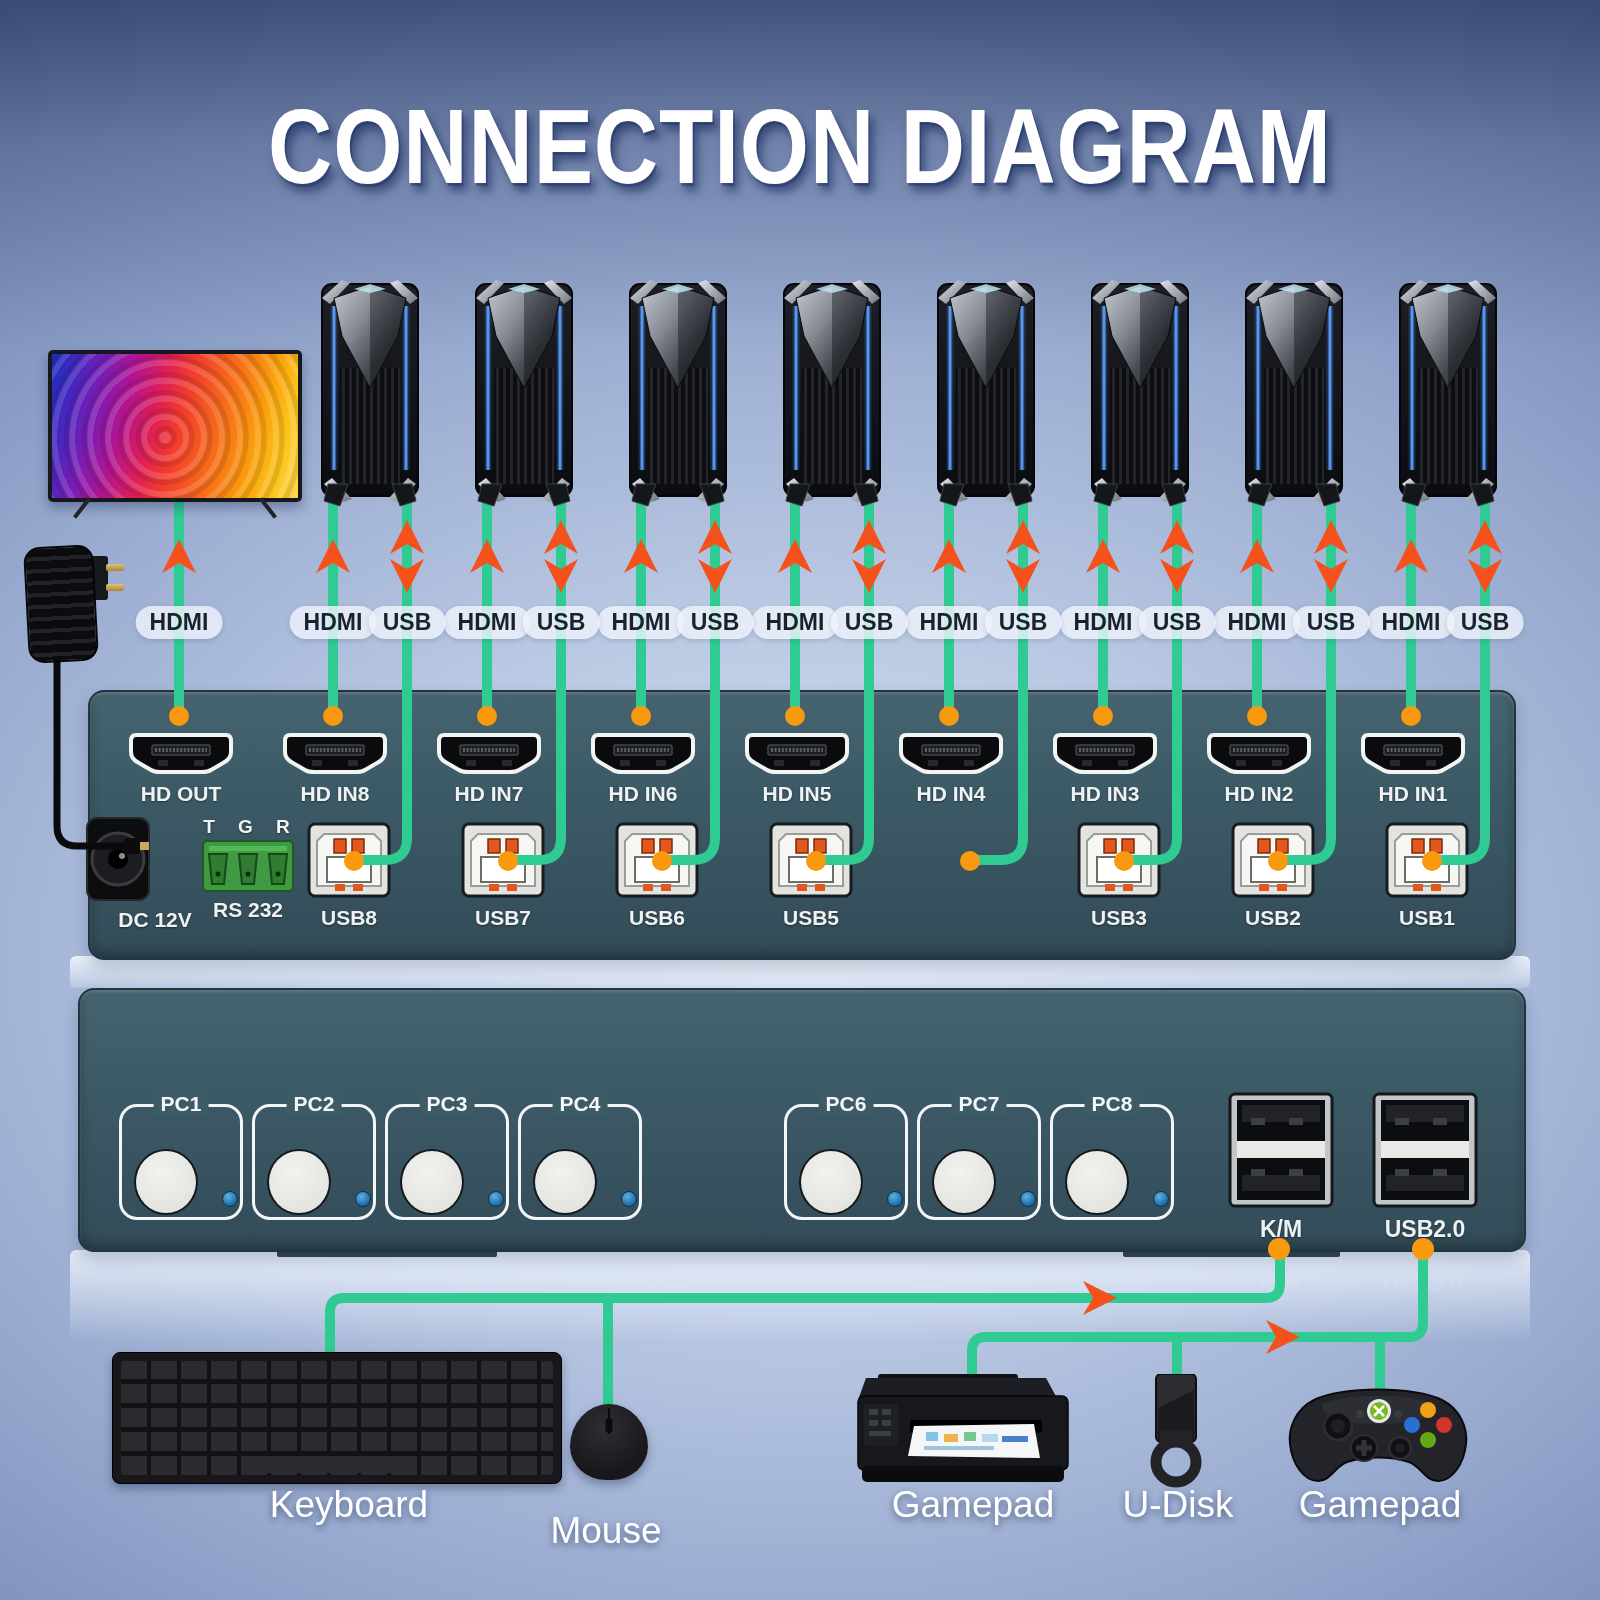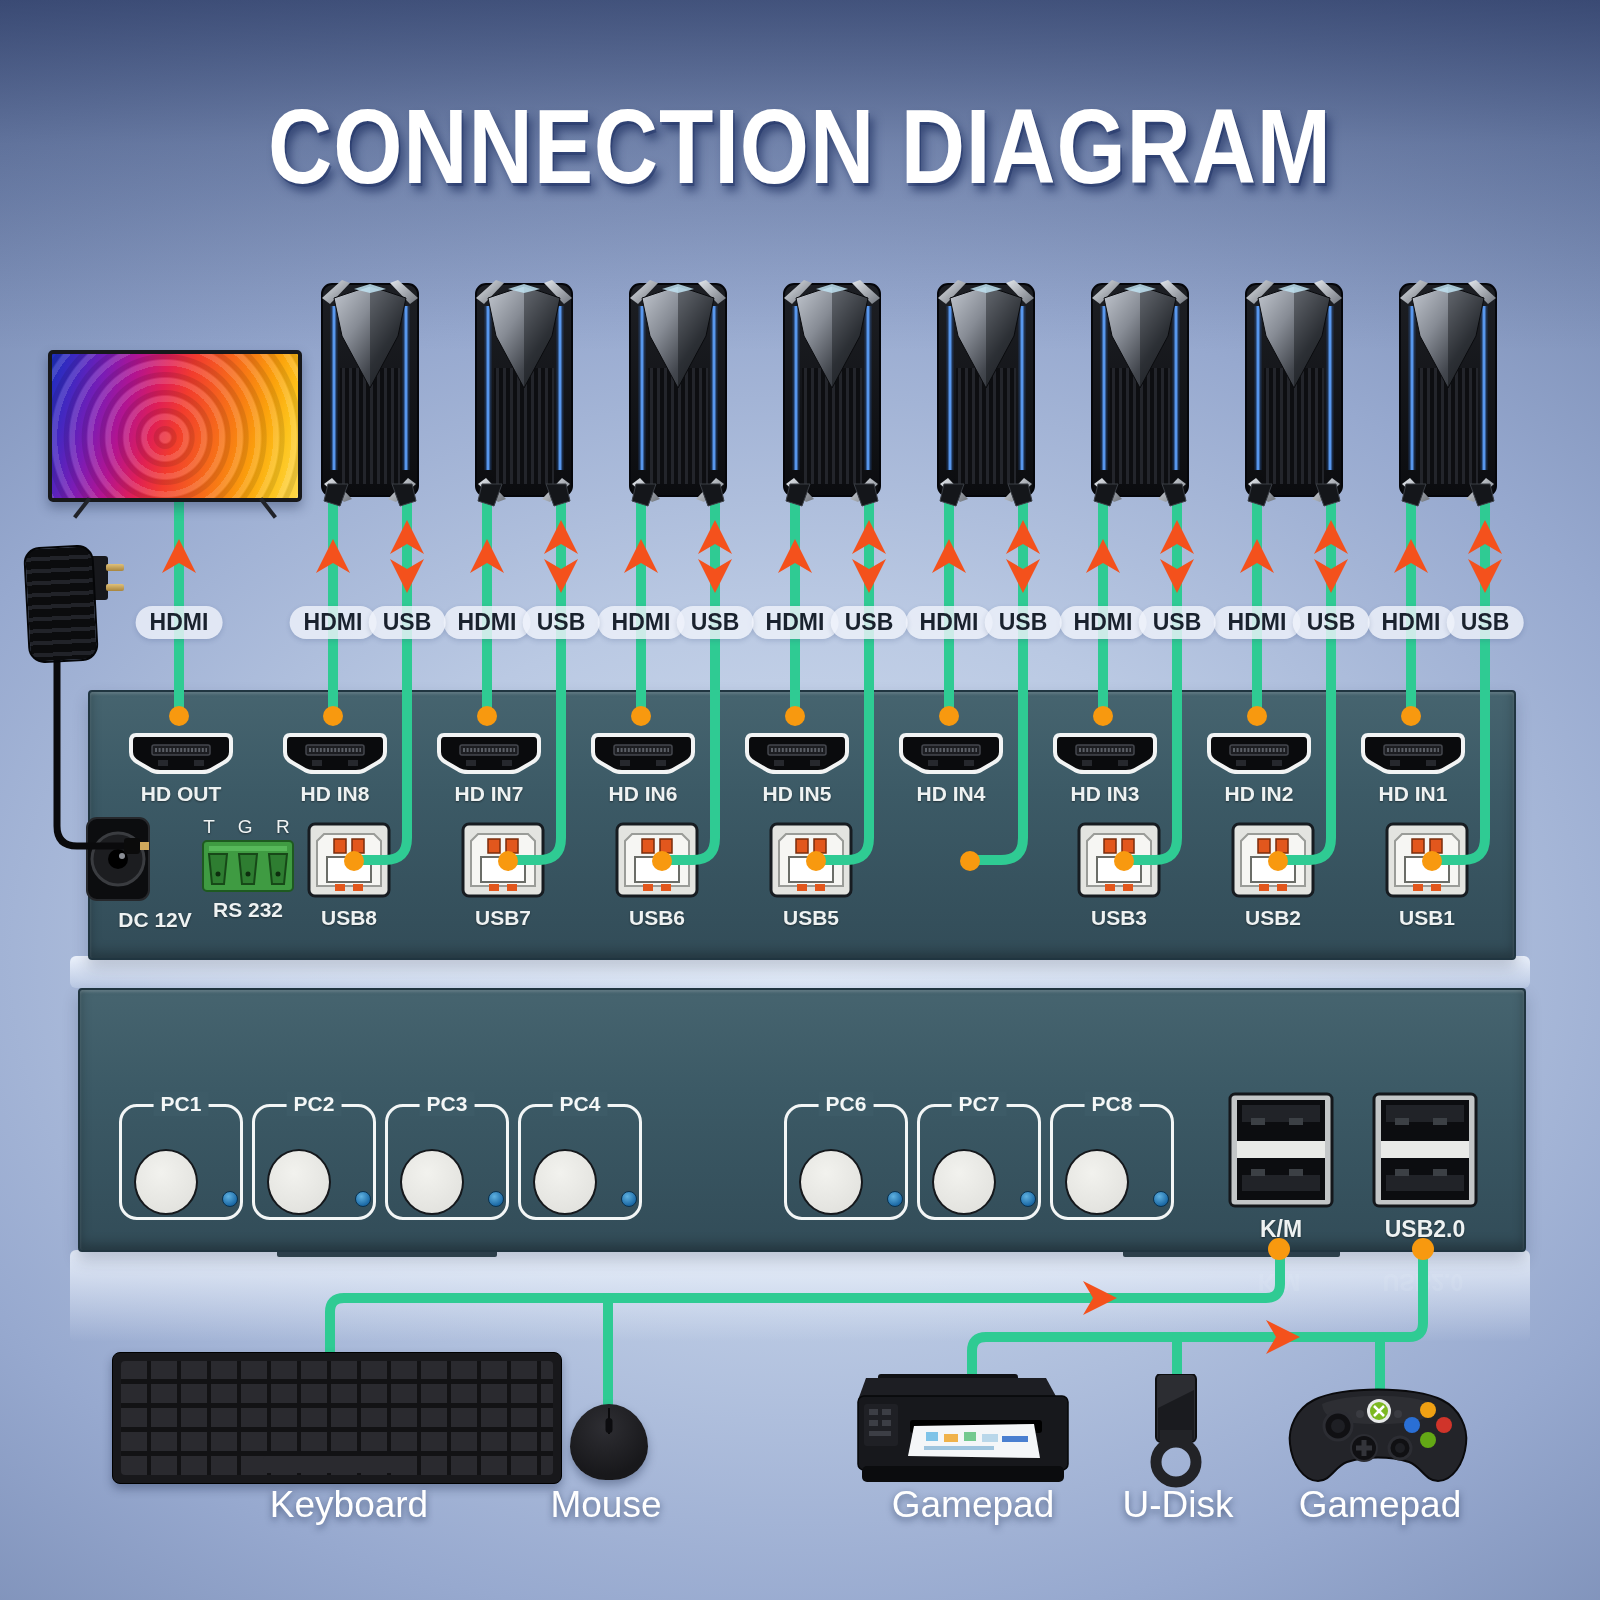--- a/index.html
+++ b/index.html
@@ -11,36 +11,36 @@
   }
   
   .title{position:absolute;top:86px;left:0;width:1600px;text-align:center;z-index:4;
     font-size:106px;font-weight:900;letter-spacing:1px;color:#ffffff;
     transform:scaleX(.84);transform-origin:center;
     text-shadow:6px 8px 10px rgba(22,40,90,.62), 2px 3px 0 rgba(34,54,108,.45);}
   
   .band{position:absolute;left:70px;width:1460px;z-index:1;border-radius:6px;}
   .band.gap{top:956px;height:32px;background:linear-gradient(180deg,rgba(242,247,255,.92),rgba(224,235,250,.30));}
   .band.refl{top:1250px;height:92px;background:linear-gradient(180deg,rgba(238,244,253,.88),rgba(238,244,253,0));}
-  .panel{position:absolute;z-index:1;border-radius:4px;border:2px solid #203540;
+  .panel{position:absolute;z-index:1;border-radius:16px;border:2px solid #203540;
     background:linear-gradient(180deg,#46646f 0%,#3c5a66 38%,#324c58 100%);
     box-shadow:inset 0 2px 3px rgba(255,255,255,.16), inset 0 -6px 12px rgba(0,0,0,.28), 0 8px 16px rgba(22,38,70,.22);}
   #rear-panel{left:88px;top:690px;width:1424px;height:266px;}
   #front-panel{left:78px;top:988px;width:1444px;height:260px;}
   .repeat-host{position:absolute;inset:0;}
   
   .hgroup{position:absolute;top:24px;left:calc(91px + var(--i)*154px);width:120px;transform:translateX(-50%);text-align:center;}
   .hgroup svg.hdmi{display:block;margin:16px auto 0;}
   .plabel{margin-top:6px;font-size:21px;font-weight:700;color:#eef2f2;text-shadow:0 1px 2px rgba(0,0,0,.45);}
   .bgroup{position:absolute;top:130px;left:calc(259px + var(--i)*154px);width:120px;transform:translateX(-50%);text-align:center;}
   .bgroup svg.usbb{display:block;margin:0 auto;}
   .bgroup .plabel{margin-top:8px;}
   .dc-group{position:absolute;left:65px;top:124px;width:140px;transform:translateX(-50%);text-align:center;}
   .rs-group{position:absolute;left:158px;top:124px;width:140px;transform:translateX(-50%);text-align:center;}
-  .pins{font-size:19px;font-weight:400;color:#f1f4f4;letter-spacing:9px;text-indent:6px;margin-bottom:2px;text-shadow:0 1px 2px rgba(0,0,0,.45);}
+  .pins{font-size:19px;font-weight:700;color:#f1f4f4;letter-spacing:9px;text-indent:6px;margin-bottom:2px;text-shadow:0 1px 2px rgba(0,0,0,.45);}
   .dc-group .plabel,.rs-group .plabel{margin-top:6px;}
   
   .pcbox{position:absolute;top:114px;left:calc(39px + var(--i)*133px);width:124px;height:116px;
     border:3px solid #f3f6f6;border-radius:18px;box-sizing:border-box;}
   .pcbox .tag{position:absolute;top:-15px;left:50%;transform:translateX(-50%);
     background:#3d5b67;padding:0 7px;font-size:21px;font-weight:700;color:#f4f7f7;white-space:nowrap;}
   .pcbox .btn{position:absolute;left:12px;top:42px;width:60px;height:62px;border-radius:50%;
     background:radial-gradient(circle at 42% 35%,#f2f2ee,#dededa);border:2px solid #15181c;}
   .pcbox .led{position:absolute;left:100px;top:84px;width:14px;height:14px;border-radius:50%;
     background:radial-gradient(circle at 38% 32%,#5fb1e0,#1c6aa6 70%,#0d4a7d);border:1px solid #09324f;}
@@ -588,18 +588,18 @@
     <circle cx="162" cy="41" r="8" fill="#d0342a"></circle>
     <circle cx="146" cy="56" r="8" fill="#63a815"></circle>
     <circle cx="97" cy="27" r="12" fill="#e8eaea"></circle>
     <circle cx="97" cy="27" r="9" fill="#7cb821"></circle>
     <path d="M92 22 L102 32 M102 22 L92 32" stroke="#fff" stroke-width="2.5"></path>
     <circle cx="78" cy="30" r="4" fill="#3a3b41"></circle>
       <circle cx="116" cy="30" r="4" fill="#3a3b41"></circle>
   </svg>
 
   <div class="devlabel" style="left:349px;">Keyboard</div>
-  <div class="devlabel" style="left:606px;">Mouse</div>
+  <div class="devlabel" style="left:606px;margin-top:26px;">Mouse</div>
   <div class="devlabel" style="left:973px;">Gamepad</div>
   <div class="devlabel" style="left:1178px;">U-Disk</div>
   <div class="devlabel" style="left:1380px;">Gamepad</div>
 
 </div>
 
 </body></html>

